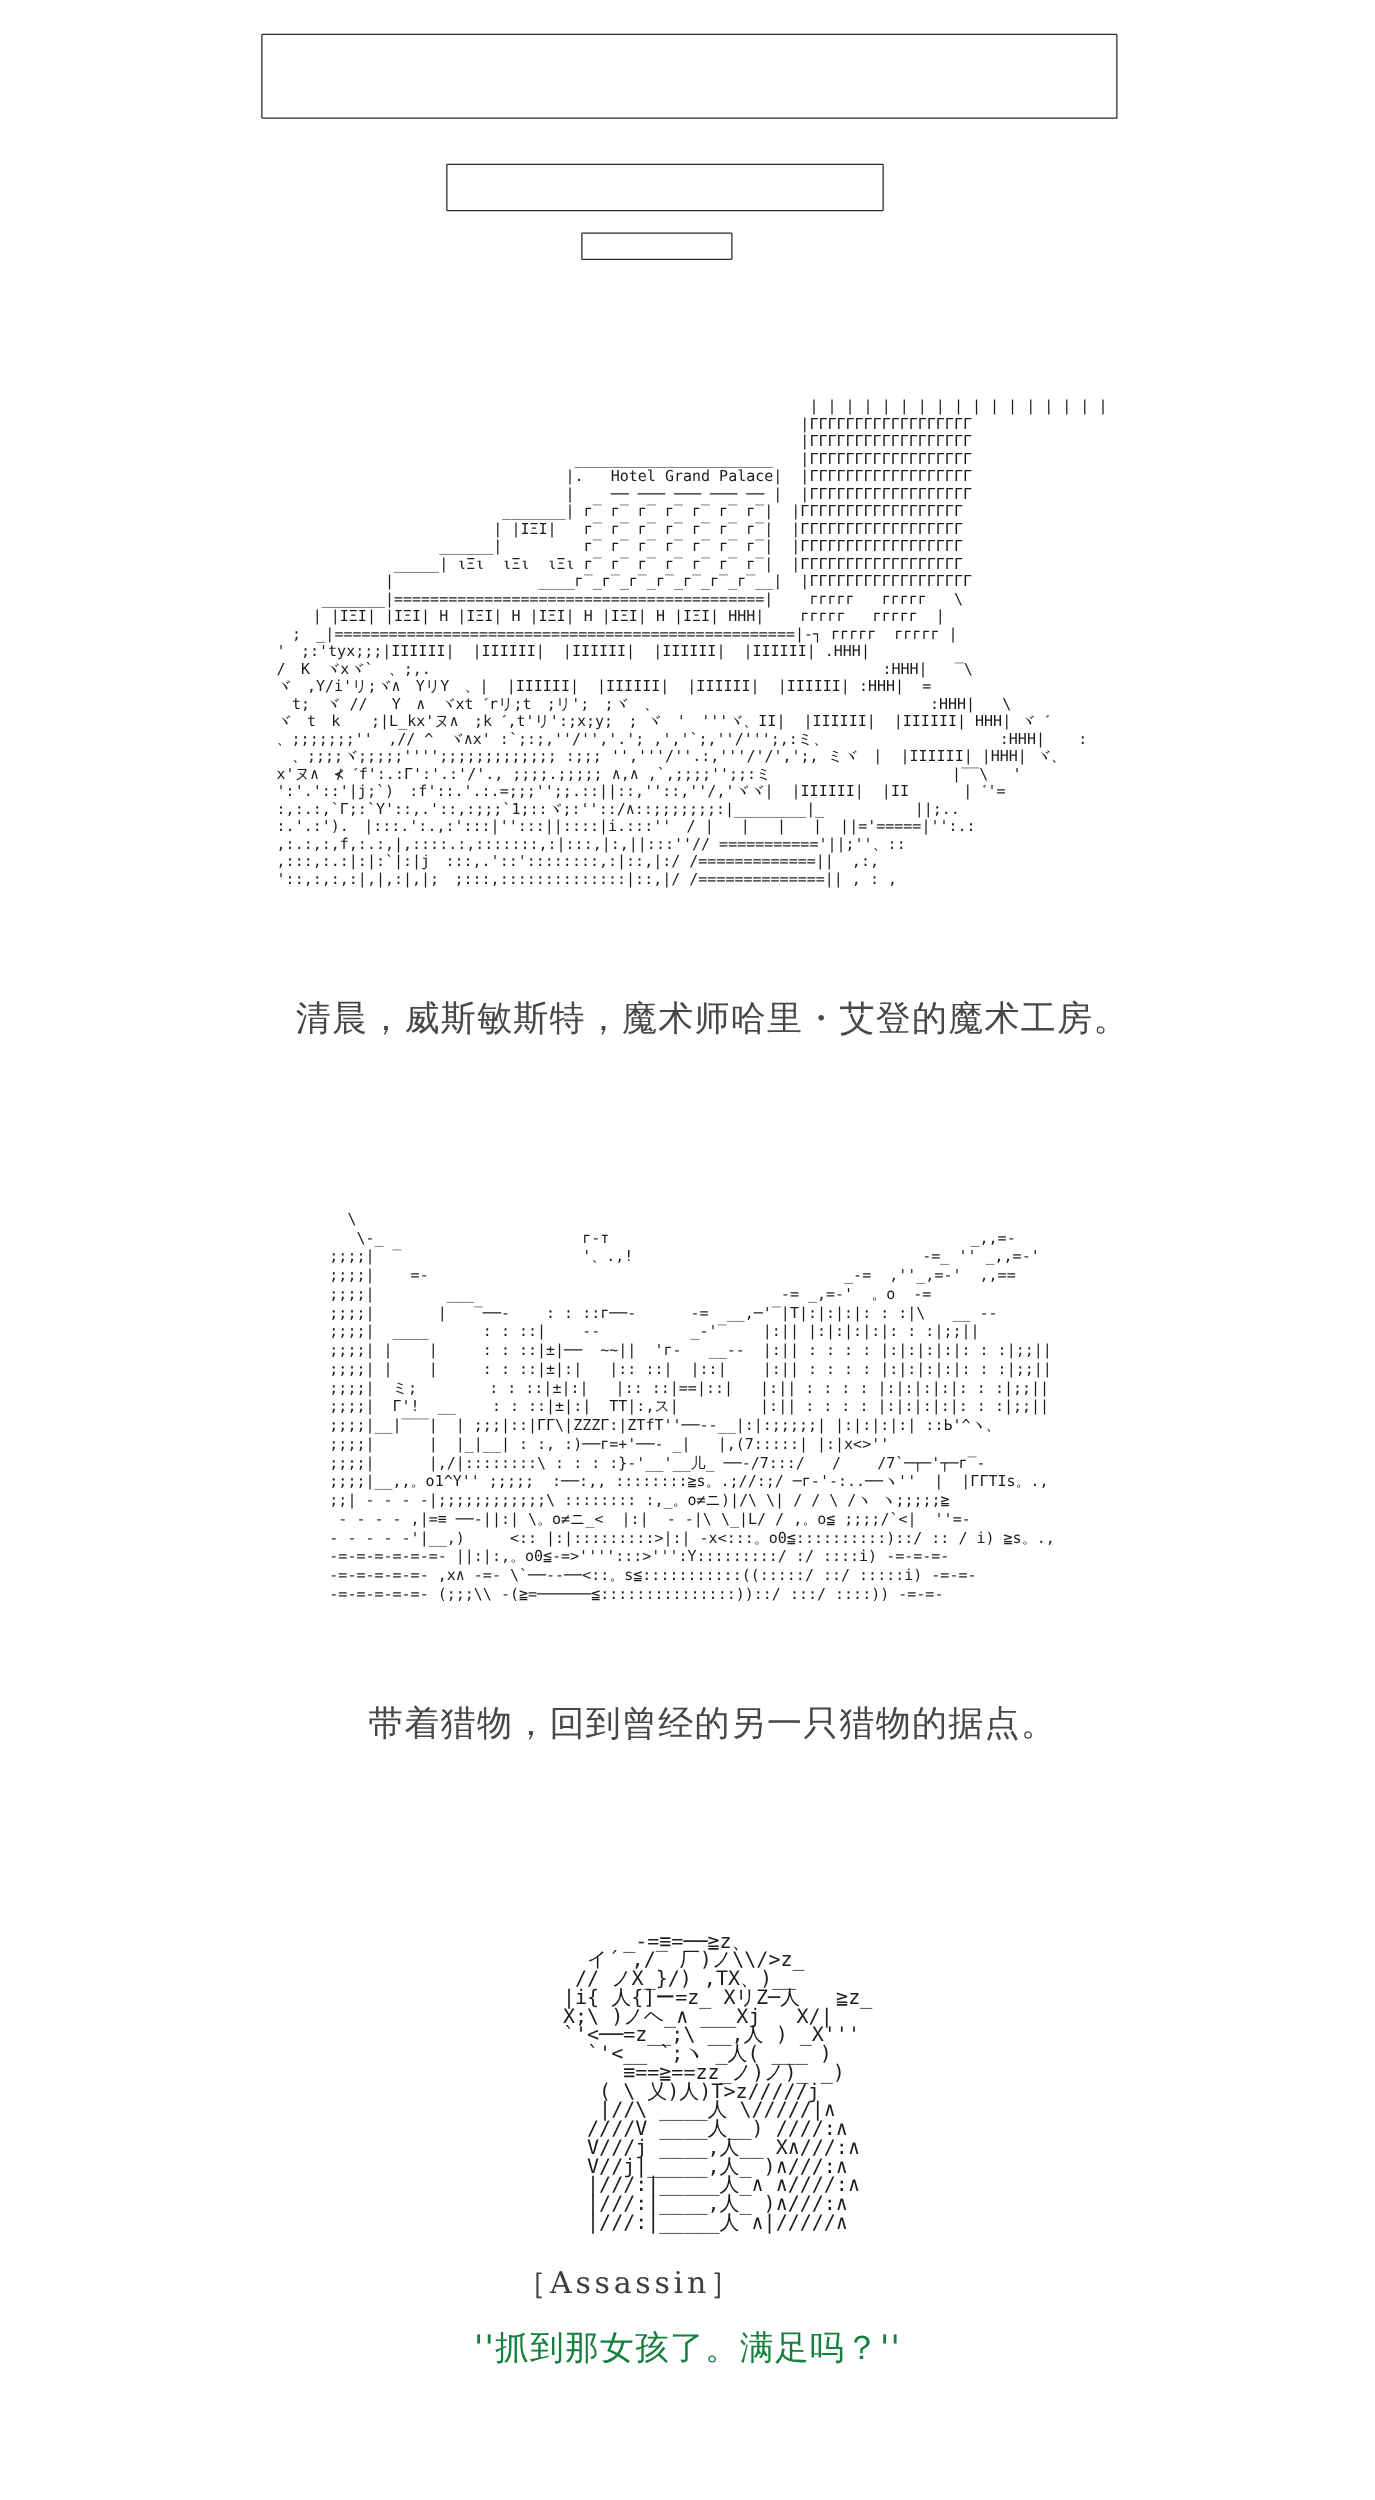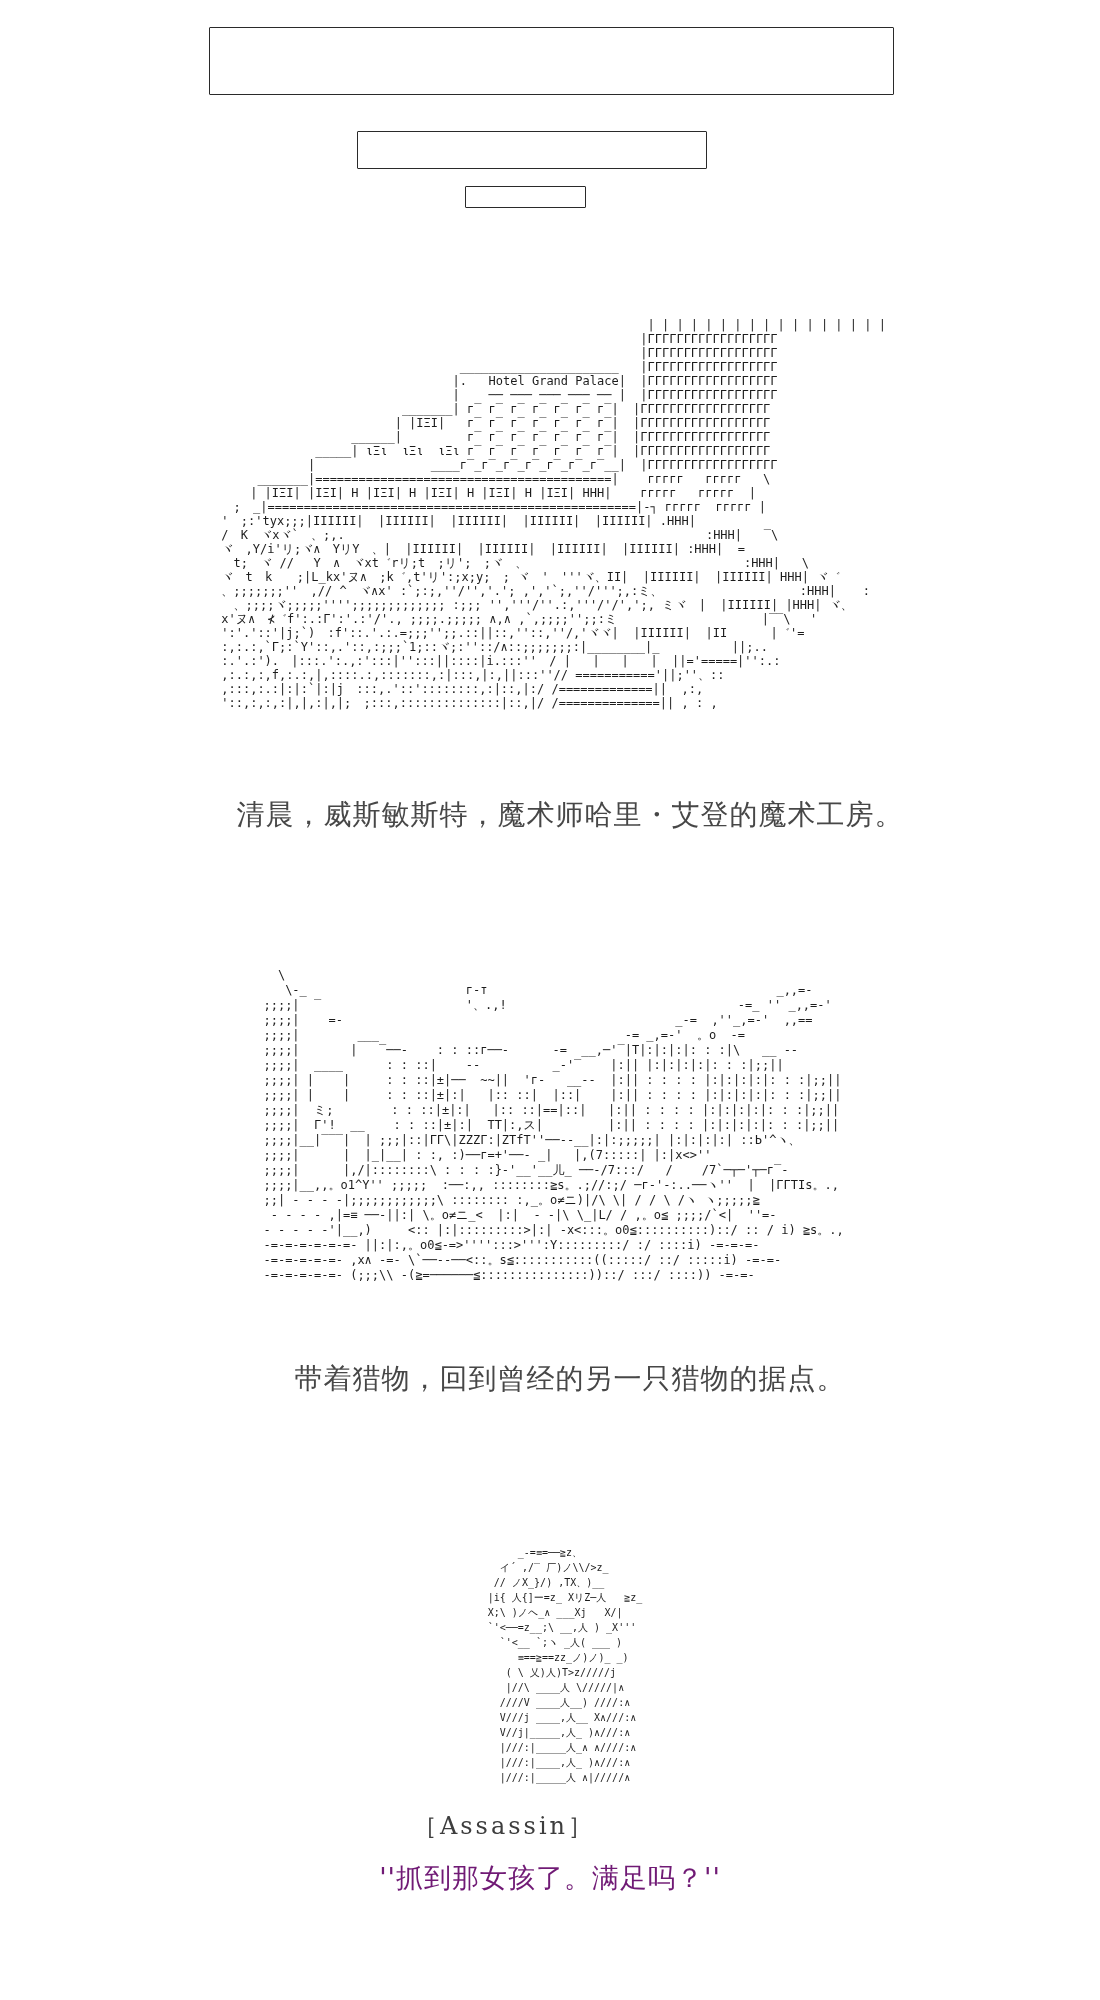--- a/index.html
+++ b/index.html
@@ -30,21 +30,21 @@
   }
   pre.aa {
     margin: 0;
     font-family: "DejaVu Sans Mono", monospace;
     color: #1c1c1c;
     white-space: pre;
     text-align: left;
   }
   pre.aa.hotel   { font-size: 12px; line-height: 14px; }
   pre.aa.street  { font-size: 12px; line-height: 15px; }
-  pre.aa.figure  { font-size: 10px; line-height: 15px; }
+  pre.aa.figure  { font-size: 16px; line-height: 15px; }
   .caption {
     position: absolute;
     left: 0;
     width: 1100px;
     text-align: center;
     color: #474747;
     font-size: 28px;
     letter-spacing: 1px;
     font-family: "DejaVu Sans", sans-serif;
     padding-left: 20px;
@@ -57,21 +57,21 @@
     color: #3d3d3d;
     font-size: 24px;
     letter-spacing: 3px;
     font-family: "DejaVu Serif", serif;
   }
   .dialogue {
     position: absolute;
     left: 0;
     width: 1100px;
     text-align: center;
-    color: #701a75;
+    color: #15803d;
     font-size: 27px;
     letter-spacing: 1px;
     font-family: "DejaVu Sans", sans-serif;
   }
 </style>
 </head>
 <body>
 
 <div id="page">
 

